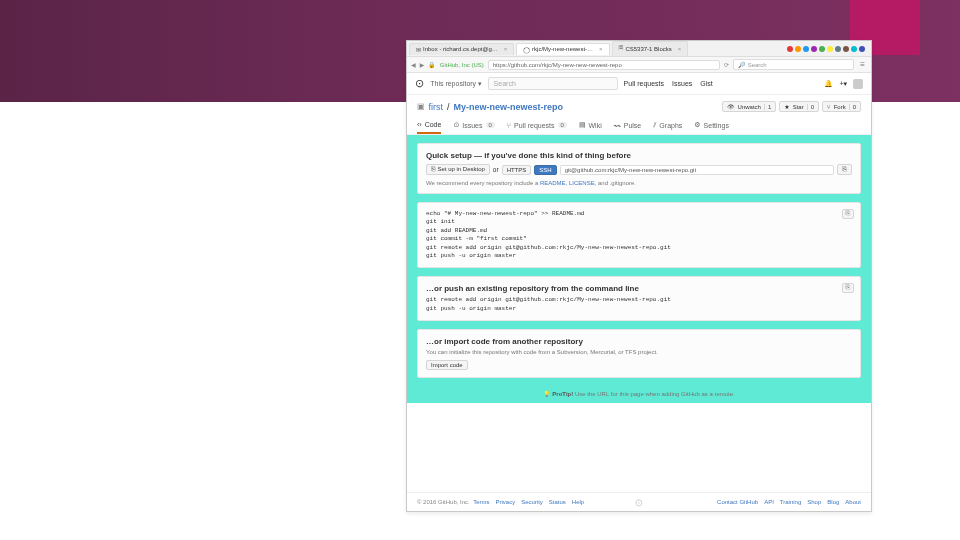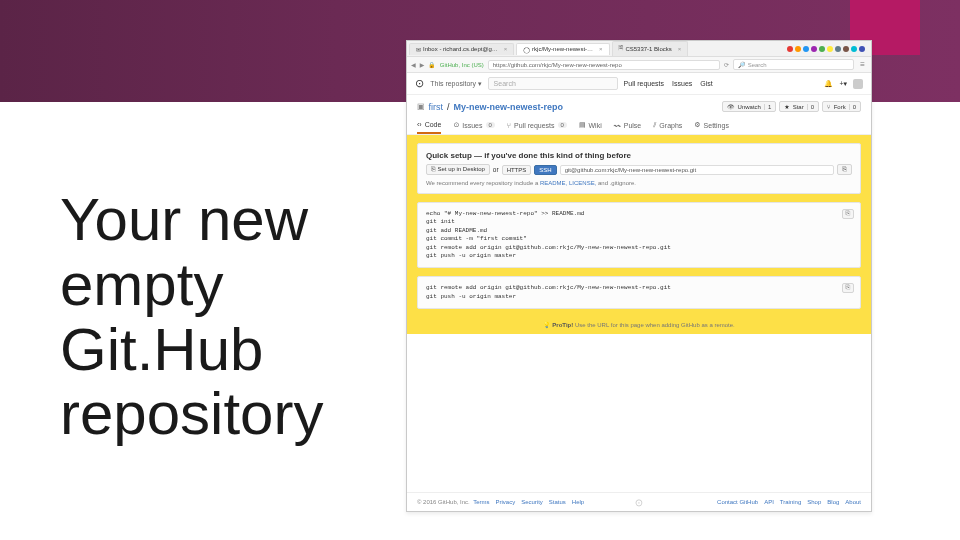--- a/index.html
+++ b/index.html
@@ -63,21 +63,21 @@
   .repo-actions { margin-left: auto; display: flex; gap: 3px; }
   .chip { border: 1px solid #d5d5d5; border-radius: 2px; background: #f5f5f5; font-size: 6px; padding: 1px 4px; color: #333; display: flex; gap: 3px; align-items: center; }
   .chip .count { border-left: 1px solid #d5d5d5; padding-left: 3px; color: #444; }
 
   .repo-tabs { display: flex; gap: 12px; margin-top: 8px; font-size: 7px; color: #666; }
   .repo-tab { display: flex; gap: 3px; align-items: center; padding-bottom: 4px; }
   .repo-tab.active { color: #333; border-bottom: 2px solid #d26911; }
   .repo-tab .cnt { background: #eee; border-radius: 6px; padding: 0 3px; font-size: 6px; color: #666; }
 
   
-  .content { background: #fde047; padding: 8px 10px 6px; display: flex; flex-direction: column; gap: 8px; }
+  .content { background: #5eead4; padding: 8px 10px 6px; display: flex; flex-direction: column; gap: 8px; }
   .panel { border: 1px solid #e5e5e5; border-radius: 2px; background: #fcfcfc; padding: 7px 8px; font-size: 6.5px; position: relative; }
   .panel h3 { font-size: 8px; color: #333; margin-bottom: 3px; font-weight: 600; }
   .panel .sub { color: #777; font-size: 6px; }
   .url-row { display: flex; align-items: center; gap: 3px; margin-top: 4px; }
   .mini-btn { border: 1px solid #d5d5d5; background: #f5f5f5; border-radius: 2px; padding: 1px 4px; font-size: 6px; }
   .mini-btn.blue { background: #4078c0; color: #fff; border-color: #3a6ea5; }
   .repo-url { flex: 1; border: 1px solid #ddd; background: #fff; padding: 1px 4px; font-size: 6px; color: #555; border-radius: 2px; overflow: hidden; white-space: nowrap; }
   .copy-btn { position: absolute; top: 6px; right: 6px; border: 1px solid #d5d5d5; background: #f5f5f5; border-radius: 2px; width: 12px; height: 10px; font-size: 6px; text-align: center; color: #666; }
 
   pre.cmds { font-family: "Courier New", monospace; font-size: 6px; line-height: 1.4; color: #333; background: transparent; white-space: pre; overflow: hidden; }
@@ -91,21 +91,20 @@
   .gh-footer .links a { color: #4078c0; text-decoration: none; }
   .gh-footer .right { margin-left: auto; }
 </style>
 </head>
 <body>
 
 <div class="slide">
   <div class="band"></div>
   <div class="corner"></div>
 
-  <div class="slide-title">Your new empty Git.Hub repository</div>
 
   <div class="browser">
 
     <div class="tabstrip">
       <div class="tab inactive">
         <span>✉</span>
         <span>Inbox - richard.cs.dept@g…</span>
         <span class="x">×</span>
       </div>
       <div class="tab">
@@ -207,24 +206,30 @@
         <pre class="cmds">echo "# My-new-new-newest-repo" &gt;&gt; README.md
 git init
 git add README.md
 git commit -m "first commit"
 git remote add origin git@github.com:rkjc/My-new-new-newest-repo.git
 git push -u origin master</pre>
       </div>
 
       <div class="panel">
         <span class="copy-btn">⎘</span>
+        <h3>…or push an existing repository from the command line</h3>
         <pre class="cmds">git remote add origin git@github.com:rkjc/My-new-new-newest-repo.git
 git push -u origin master</pre>
       </div>
 
+      <div class="panel">
+        <h3>…or import code from another repository</h3>
+        <div class="sub">You can initialize this repository with code from a Subversion, Mercurial, or TFS project.</div>
+        <span class="mini-btn" style="margin-top:5px;display:inline-block">Import code</span>
+      </div>
 
       <div class="protip">
         💡 <b>ProTip!</b><span> Use the URL for this page when adding GitHub as a remote.</span>
       </div>
     </div>
 
     <div class="gh-footer" style="position:relative">
       <span>© 2016 GitHub, Inc.</span>&nbsp;&nbsp;
       <span class="links" id="footer-left">
           <a>Terms</a>

